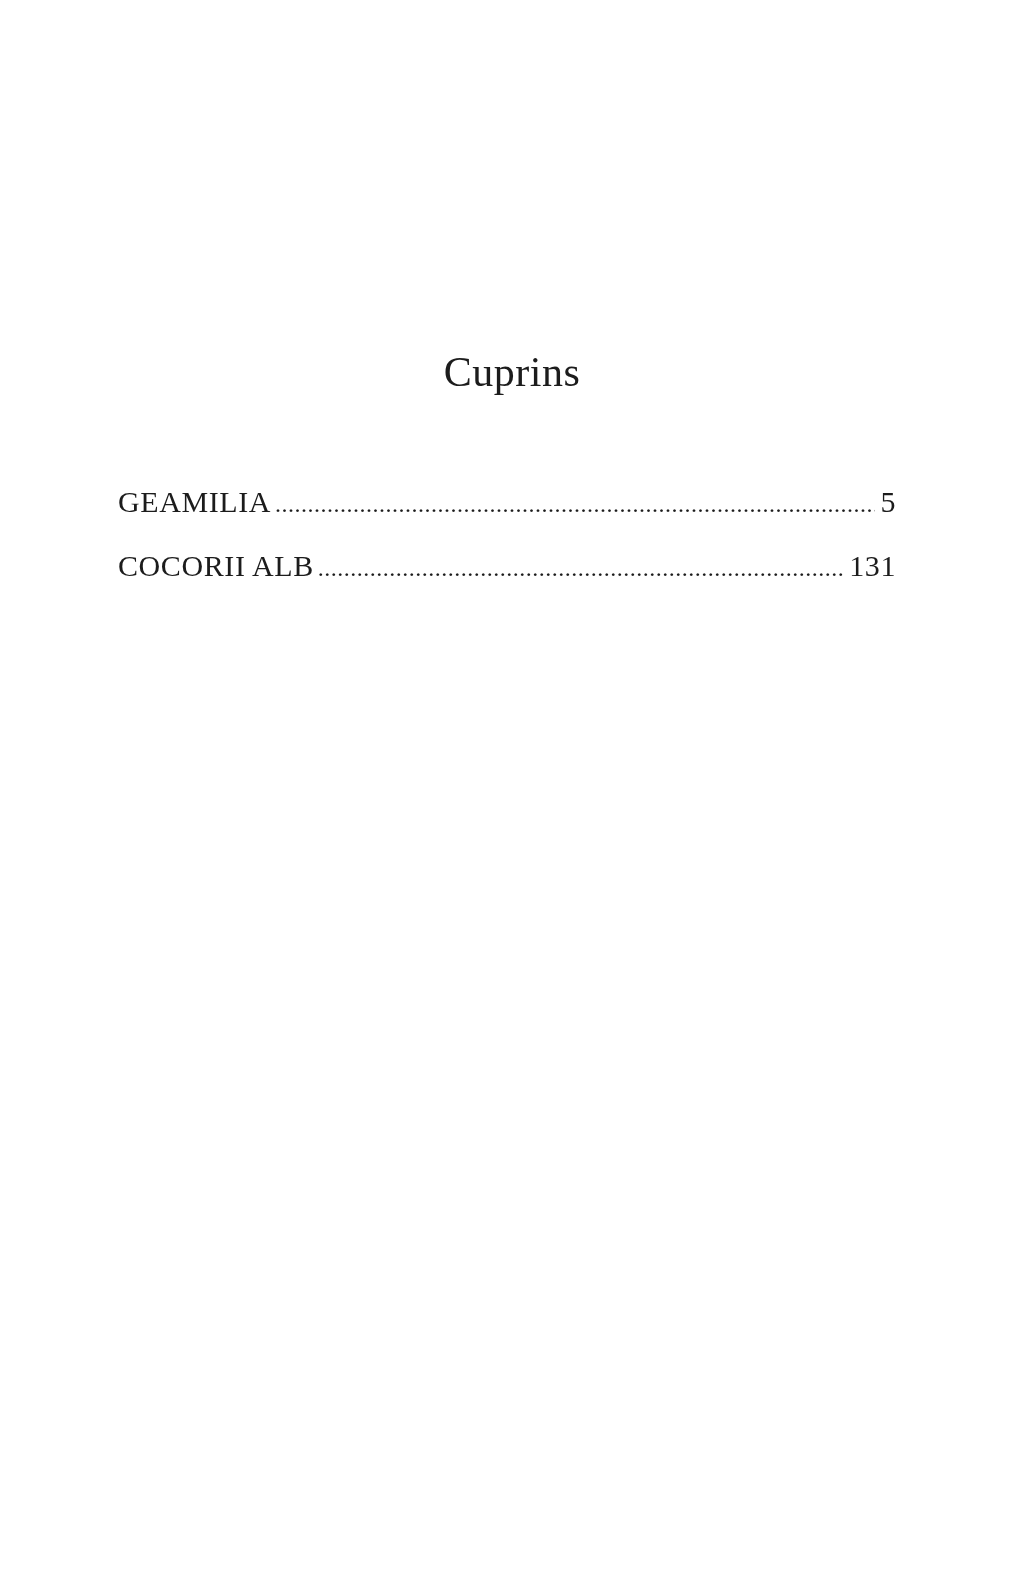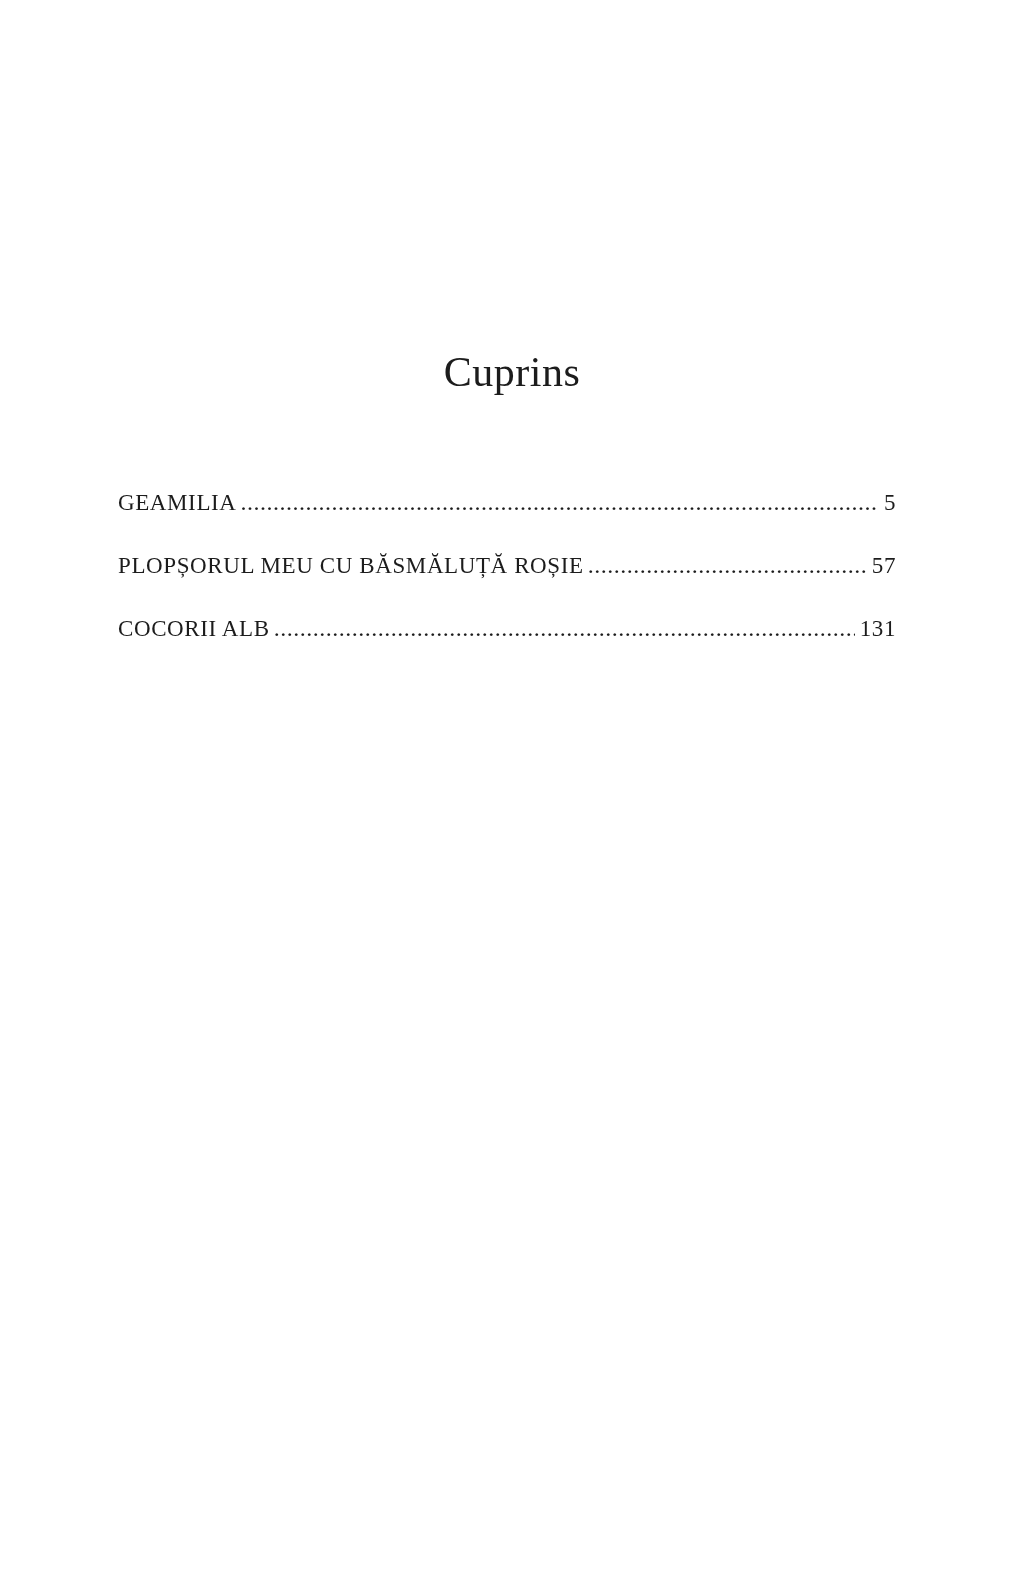--- a/index.html
+++ b/index.html
@@ -24,21 +24,21 @@
     font-weight: 400;
     line-height: 1.15;
     letter-spacing: 0.5px;
   }
   .entries {
     margin: 90px 128px 0 118px;
   }
   .entry {
     display: flex;
     align-items: baseline;
-    font-size: 23px;
+    font-size: 30px;
     line-height: 32px;
     margin-bottom: 30px;
     letter-spacing: 0.6px;
     white-space: nowrap;
   }
   .entry-label {
     flex: 0 0 auto;
   }
   .leader {
     flex: 1 1 auto;
@@ -64,25 +64,20 @@
 <div class="page">
   <h1 class="title">Cuprins</h1>
 
   <div class="entries" id="toc-list">
   <div class="entry">
     <span class="entry-label">GEAMILIA</span>
     <span class="leader"></span>
     <span class="entry-page">5</span>
   </div>
 
-  <div class="entry">
-    <span class="entry-label">PLOPȘORUL MEU CU BĂSMĂLUȚĂ ROȘIE</span>
-    <span class="leader"></span>
-    <span class="entry-page">57</span>
-  </div>
 
   <div class="entry">
     <span class="entry-label">COCORII ALB</span>
     <span class="leader"></span>
     <span class="entry-page">131</span>
   </div>
 
 </div>
 </div>
 

